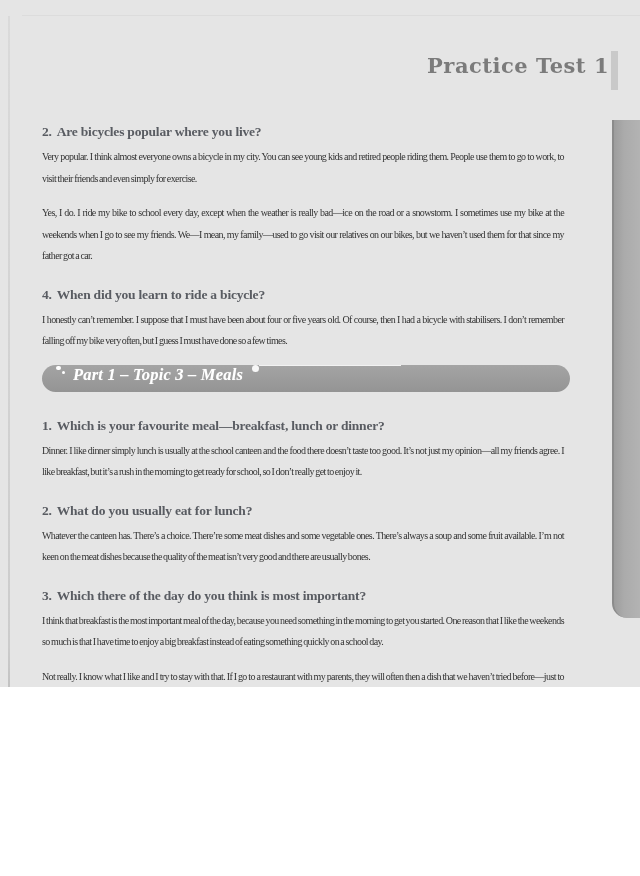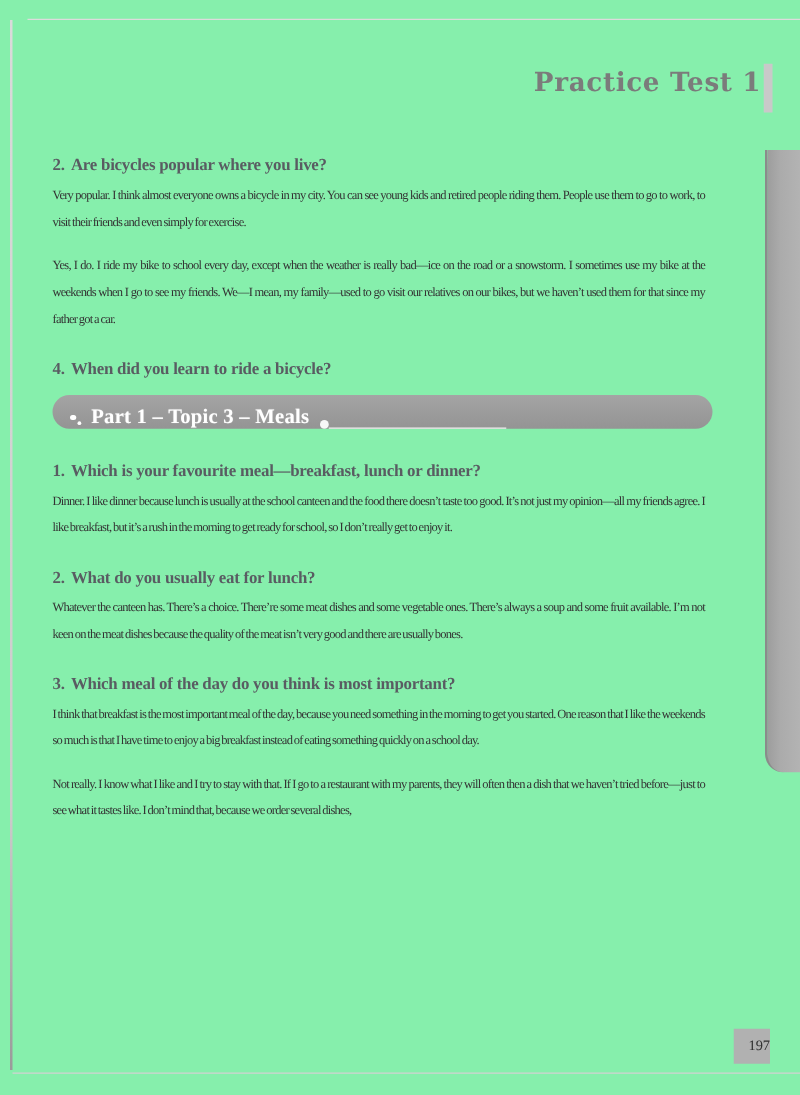--- a/index.html
+++ b/index.html
@@ -1,21 +1,21 @@
 <!DOCTYPE html>
 <html><head>
 <meta charset="utf-8">
 <style>
   * { margin: 0; padding: 0; box-sizing: border-box; }
   html, body { background: #ffffff; }
   .page {
     position: relative;
     width: 640px;
-    height: 876px;
-    background: #86efac;
+    height: 687px;
+    background: #e5e5e5;
     overflow: hidden;
     font-family: "Liberation Serif", "DejaVu Serif", serif;
   }
 
   
   .edge-top    { position: absolute; left: 22px; right: 0; top: 15px; height: 1px; background: #dcdcdc; }
   .edge-left   { position: absolute; left: 8px; top: 16px; height: 840px; width: 2px;
                  background: linear-gradient(#dadada, #cccccc 75%, #9a9a9a); }
   .edge-bottom { position: absolute; left: 10px; right: 0; top: 858px; height: 1px; background: #d2d2d2; }
 
@@ -56,22 +56,23 @@
     letter-spacing: -0.6px; word-spacing: -0.6px;
     text-align: justify;
   }
 
   
   .part-banner {
     margin: 8px 0 26px 0;
     width: 528px; height: 27px;
     background: linear-gradient(#a4a4a4, #949494);
     border-radius: 14px;
-    display: flex; align-items: flex-end;
+    display: flex; align-items: flex-start;
     padding: 0 14px;
+    font-style: italic;
   }
   .banner-dots { position: relative; width: 10px; height: 12px; margin-right: 7px; flex: 0 0 auto; }
   .banner-dots i { position: absolute; background: #ffffff; border-radius: 50%; display: block; }
   .banner-dots .d1 { width: 4.5px; height: 4.5px; left: 0; top: 1px; }
   .banner-dots .d2 { width: 3px; height: 3px; left: 5.5px; top: 6.5px; }
   .banner-label {
     color: #ffffff; font-weight: bold; font-size: 16.5px;
     letter-spacing: 0.2px; white-space: nowrap;
     text-shadow: 0 0 1px rgba(255,255,255,0.4);
   }
@@ -109,49 +110,50 @@
     </div>
 
     <div class="qa-block">
       <div class="answer">Yes, I do. I ride my bike to school every day, except when the weather is really bad—ice on the road or a snowstorm. I sometimes use my bike at the weekends when I go to see my friends. We—I mean, my family—used to go visit our relatives on our bikes, but we haven’t used them for that since my father got a car.</div>
     </div>
 
     <div class="qa-block">
       <div class="q-heading">
         <span class="q-num">4.</span><span>When did you learn to ride a bicycle?</span>
       </div>
+      <div class="answer">I honestly can’t remember. I suppose that I must have been about four or five years old. Of course, then I had a bicycle with stabilisers. I don’t remember falling off my bike very often, but I guess I must have done so a few times.</div>
     </div>
 
     <div class="part-banner">
       <span class="banner-dots">
           <i class="d1"></i>
           <i class="d2"></i>
         </span>
       <span class="banner-label">Part 1 – Topic 3 – Meals</span>
       <span class="banner-bullet"></span>
       <span class="banner-rule"></span>
     </div>
 
     <div class="qa-block">
       <div class="q-heading">
         <span class="q-num">1.</span><span>Which is your favourite meal—breakfast, lunch or dinner?</span>
       </div>
-      <div class="answer">Dinner. I like dinner because lunch is usually at the school canteen and the food there doesn’t taste too good. It’s not just my opinion—all my friends agree. I like breakfast, but it’s a rush in the morning to get ready for school, so I don’t really get to enjoy it.</div>
+      <div class="answer">Dinner. I like dinner simply lunch is usually at the school canteen and the food there doesn’t taste too good. It’s not just my opinion—all my friends agree. I like breakfast, but it’s a rush in the morning to get ready for school, so I don’t really get to enjoy it.</div>
     </div>
 
     <div class="qa-block">
       <div class="q-heading">
         <span class="q-num">2.</span><span>What do you usually eat for lunch?</span>
       </div>
       <div class="answer">Whatever the canteen has. There’s a choice. There’re some meat dishes and some vegetable ones. There’s always a soup and some fruit available. I’m not keen on the meat dishes because the quality of the meat isn’t very good and there are usually bones.</div>
     </div>
 
     <div class="qa-block">
       <div class="q-heading">
-        <span class="q-num">3.</span><span>Which meal of the day do you think is most important?</span>
+        <span class="q-num">3.</span><span>Which there of the day do you think is most important?</span>
       </div>
       <div class="answer">I think that breakfast is the most important meal of the day, because you need something in the morning to get you started. One reason that I like the weekends so much is that I have time to enjoy a big breakfast instead of eating something quickly on a school day.</div>
     </div>
 
     <div class="qa-block">
       <div class="answer">Not really. I know what I like and I try to stay with that. If I go to a restaurant with my parents, they will often then a dish that we haven’t tried before—just to see what it tastes like. I don’t mind that, because we order several dishes,</div>
     </div>
 
   </div>
 

